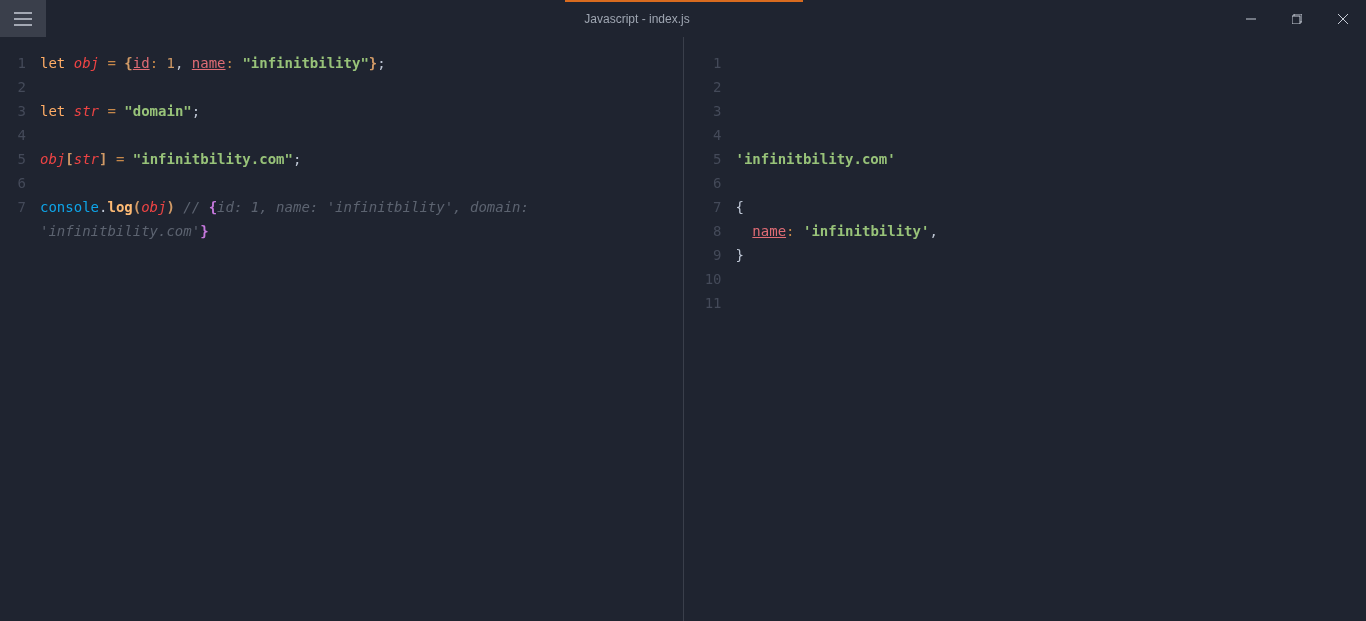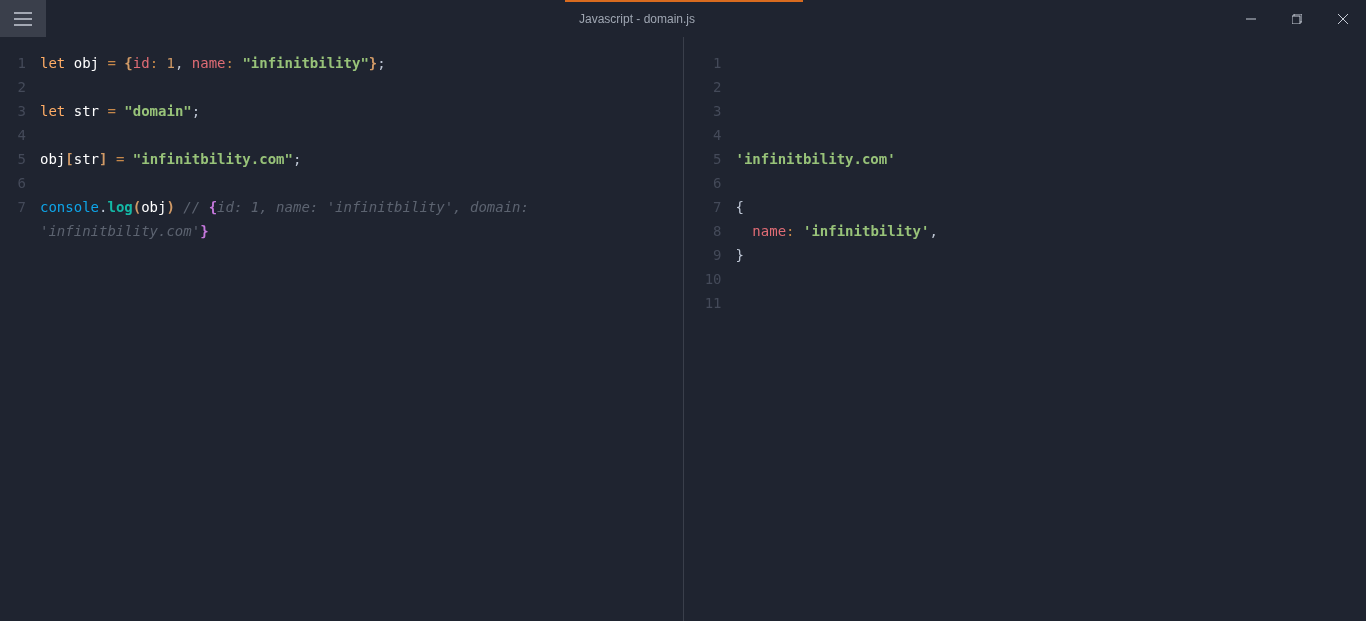--- a/index.html
+++ b/index.html
@@ -45,28 +45,28 @@
     width:40px; text-align:right; color:#444a59;
     padding-right:14px; user-select:none;
   }
   .left .gutter { width:40px; }
   .right .gutter { width:52px; }
   .code { flex:1; padding-right:10px; }
   .line { height:24px; line-height:24px; white-space:pre; }
   .code .line { overflow:visible; }
   
   .kw   { color:#ffad66; }  
-  .var  { color:#ffffff; }
-  .prop { color:#e06c75; }  
+  .var  { color:#ef4444; font-style:italic; }
+  .prop { color:#e06c75;text-decoration:underline; }  
   .op   { color:#c7884a; }  
   .punc { color:#bfc7d5; }  
   .num  { color:#d19a66; }
   .str  { color:#98c379; font-weight:bold; }
   .obj  { color:#0ea5e9; } 
-  .fn   { color:#14b8a6; } 
+  .fn   { color:#fdba74; } 
   .cmt  { color:#5c6370; font-style:italic; }
   .white { color:#d7dae0; }
   .paren-h1 { color:#d19a66; } 
   .paren-h2 { color:#c678dd; }
   .bold { font-weight:bold; }
   .right .prop { color:#e06c75; }
   .right .str { color:#98c379; font-weight:bold; }
   .right .num { color:#d19a66; }
   .right .punc { color:#bfc7d5; }
   .right .op { color:#c7884a; }
@@ -77,21 +77,21 @@
 <div class="tab-indicator"></div>
 
 <div class="titlebar">
   <div class="menu-btn">
     <svg viewBox="0 0 18 14">
       <line x1="0" y1="1" x2="18" y2="1" stroke="#c7ccd6" stroke-width="1.5"></line>
       <line x1="0" y1="7" x2="18" y2="7" stroke="#c7ccd6" stroke-width="1.5"></line>
       <line x1="0" y1="13" x2="18" y2="13" stroke="#c7ccd6" stroke-width="1.5"></line>
     </svg>
   </div>
-  <div class="title">Javascript - domain.js</div>
+  <div class="title">Javascript - index.js</div>
   <div class="win-controls">
     <div class="win-btn">
       <svg viewBox="0 0 10 10">
           <line x1="0" y1="5" x2="10" y2="5" stroke="#c7ccd6" stroke-width="1"></line>
         </svg>
     </div>
     <div class="win-btn">
       <svg viewBox="0 0 10 10">
         <rect x="0" y="2" width="8" height="8" stroke="#c7ccd6" fill="none" stroke-width="1"></rect>
         <path d="M2 2 V0 H10 V8 H8" stroke="#c7ccd6" fill="none" stroke-width="1"></path>

